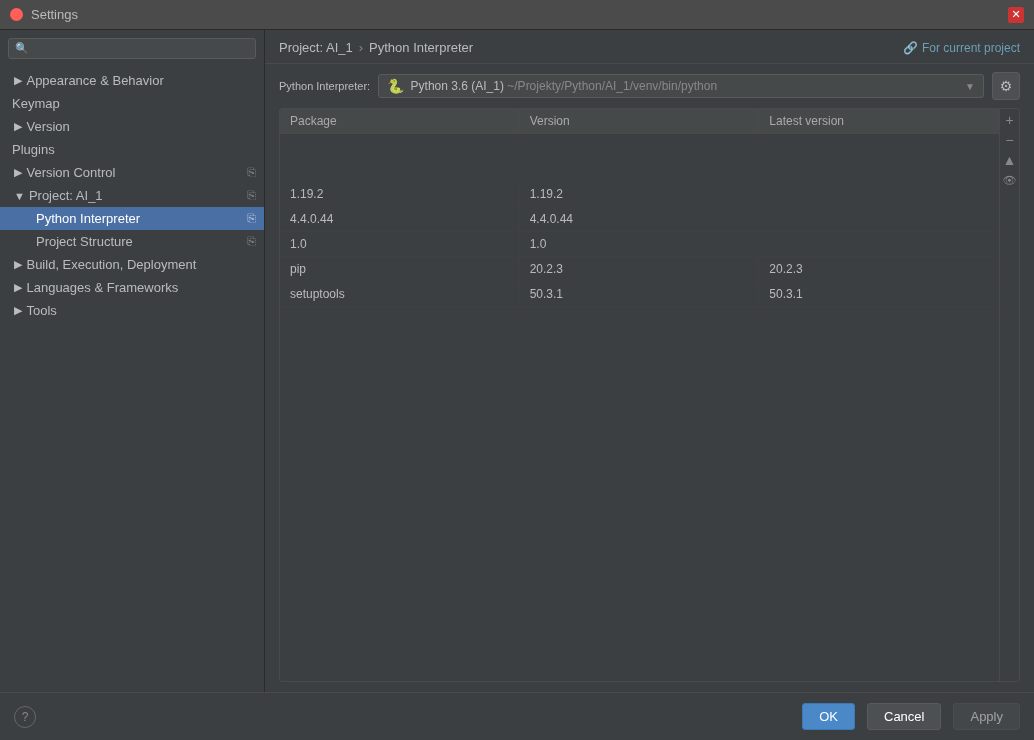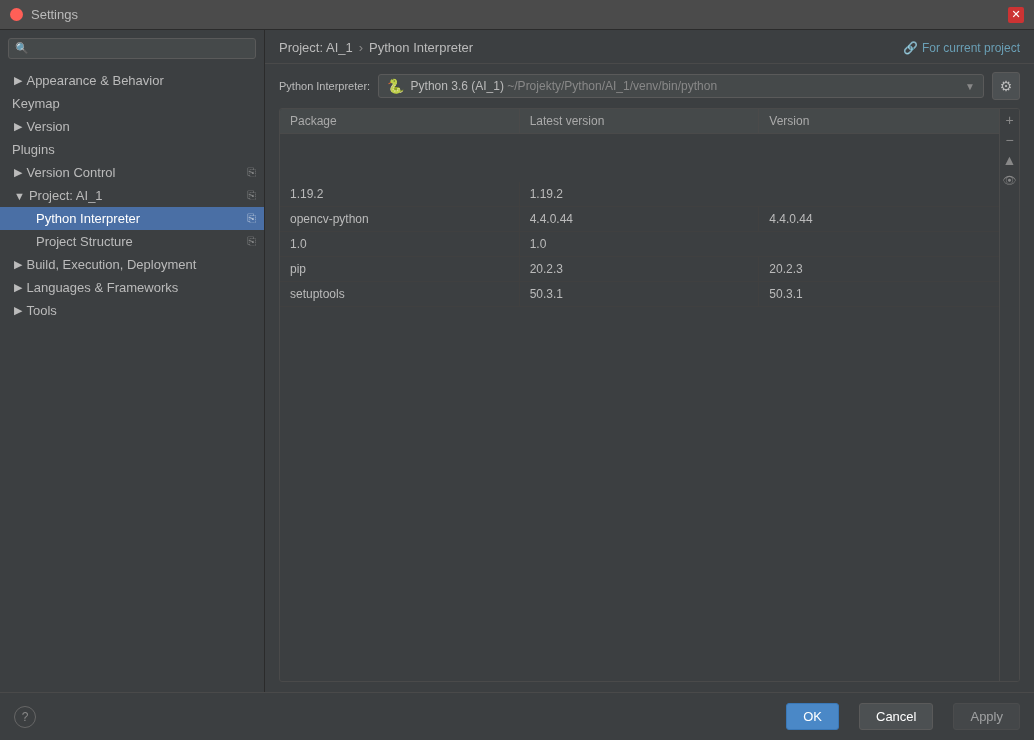--- a/index.html
+++ b/index.html
@@ -327,21 +327,21 @@
       align-items: center;
       justify-content: center;
       cursor: pointer;
       color: #888;
       font-size: 12px;
     }
 
     .bottom-buttons {
       margin-left: auto;
       display: flex;
-      gap: 20px;
+      gap: 12px;
       padding-left: 20px;
     }
 
     .btn {
       padding: 5px 16px;
       border-radius: 3px;
       border: 1px solid #5a5a5a;
       cursor: pointer;
       font-size: 13px;
       background: #4c5052;
@@ -460,32 +460,31 @@
         </div>
         <div class="interpreter-settings-btn">
           <span>⚙</span>
         </div>
       </div>
 
       <div class="packages-area">
         <div class="packages-table">
           <div class="table-header">
             <div class="table-header-cell">Package</div>
+            <div class="table-header-cell">Version</div>
             <div class="table-header-cell">Latest version</div>
-            <div class="table-header-cell">Version</div>
           </div>
           <div class="table-body">
 
             <div class="table-row">
               <div class="table-cell">1.19.2</div>
               <div class="table-cell">1.19.2</div>
             </div>
 
             <div class="table-row">
-              <div class="table-cell">opencv-python</div>
               <div class="table-cell">4.4.0.44</div>
               <div class="table-cell">4.4.0.44</div>
             </div>
 
             <div class="table-row">
               <div class="table-cell">1.0</div>
               <div class="table-cell">1.0</div>
             </div>
 
             <div class="table-row">

